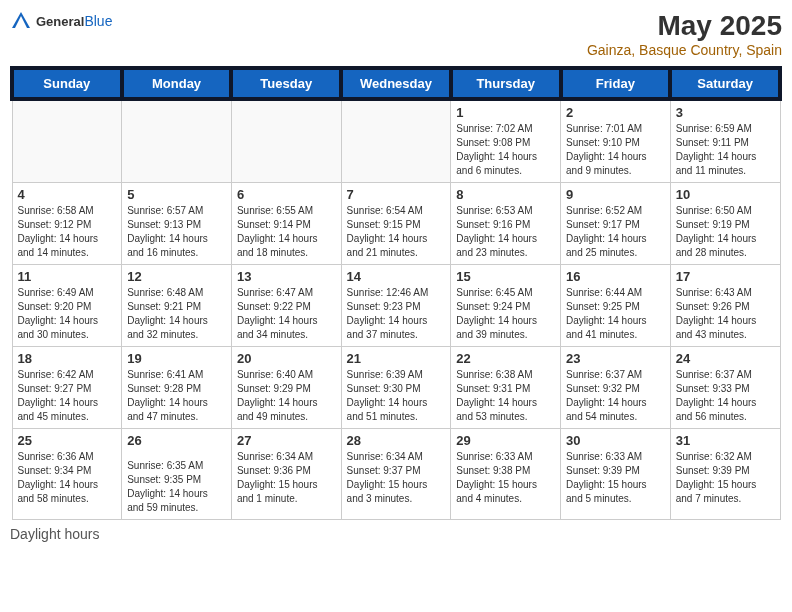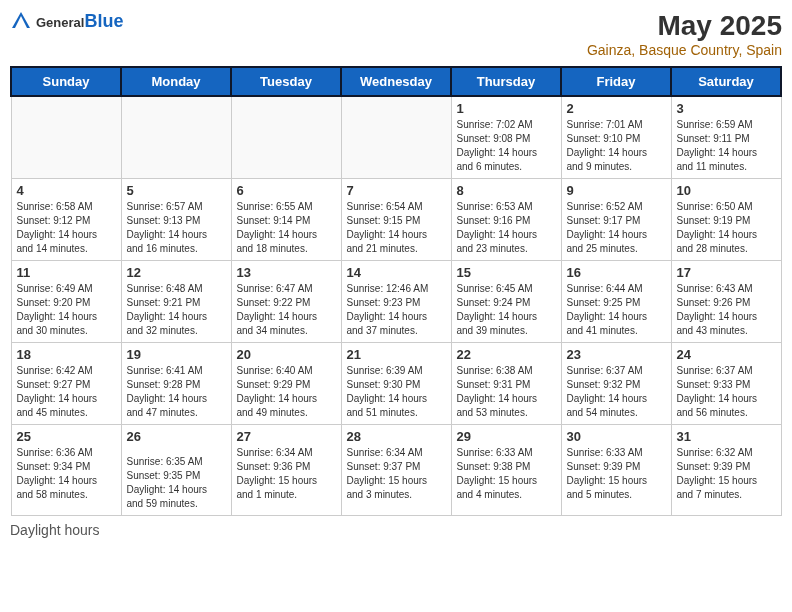--- a/index.html
+++ b/index.html
@@ -20,22 +20,22 @@
       display: flex;
       align-items: center;
       gap: 4px;
     }
     .logo-text-general {
       font-size: 13px;
       font-weight: bold;
       color: #333;
     }
     .logo-text-blue {
-      font-size: 18px;
-      font-weight: bold;
+      font-size: 14px;
+      font-weight: normal;
       color: #1565c0;
       margin-top: 27px;
     }
     .logo-icon {
       width: 22px;
       height: 22px;
     }
     .title-area {
       text-align: right;
     }
@@ -54,21 +54,21 @@
       border-collapse: collapse;
       table-layout: fixed;
     }
     .day-header {
       background: #1565c0;
       color: #fff;
       text-align: center;
       padding: 6px 2px;
       font-size: 13px;
       font-weight: bold;
-      border: 2px solid #0f172a;
+      border: 4px solid #0f172a;
     }
     td {
       border: 1px solid #ccc;
       vertical-align: top;
       padding: 4px 5px;
       height: 82px;
       background: #fff;
     }
     td.empty {
       background: #f9f9f9;

